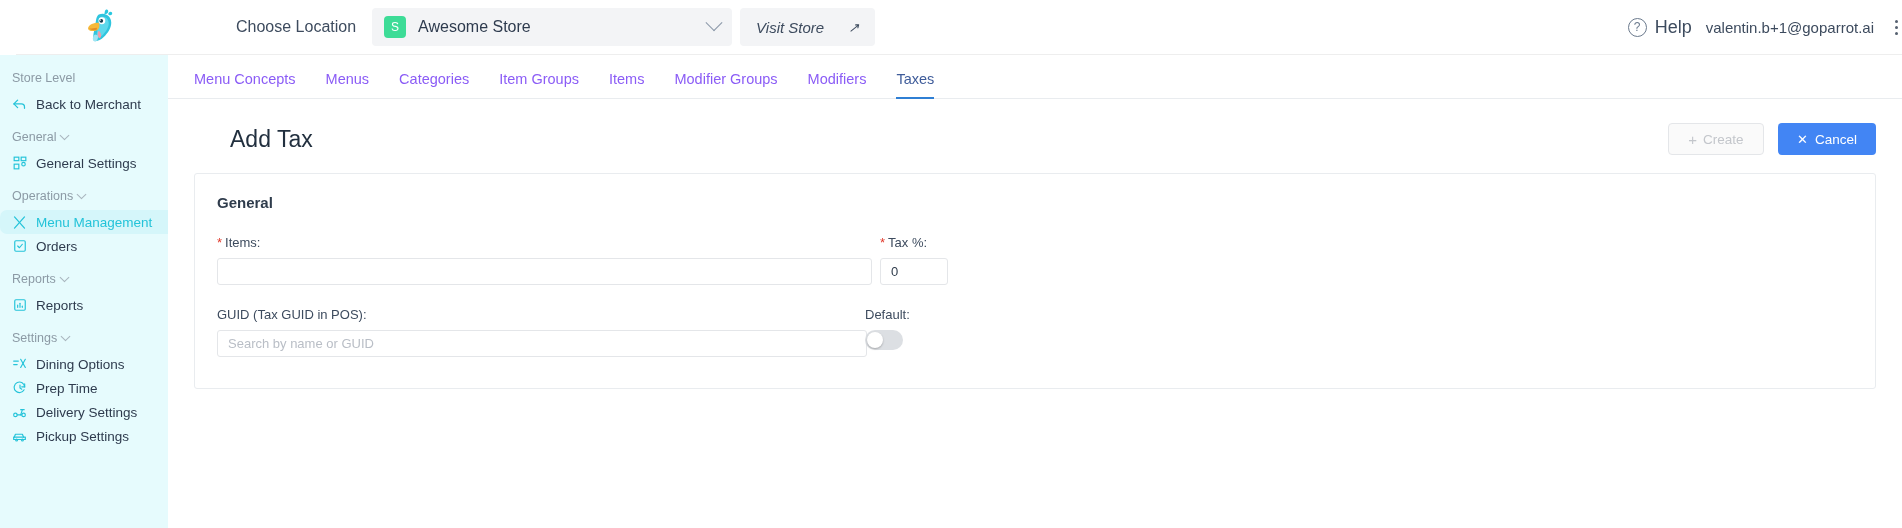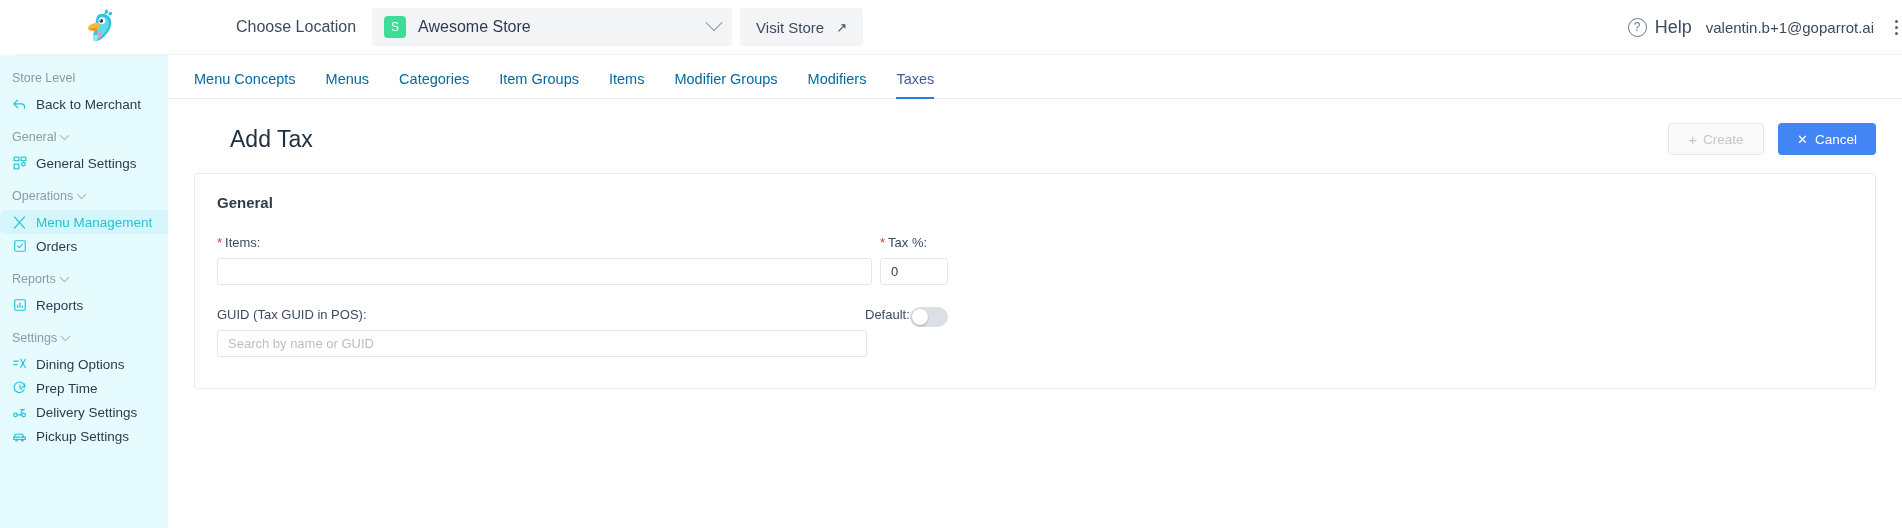--- a/index.html
+++ b/index.html
@@ -46,21 +46,21 @@
   .chev {
     width: 12px; height: 12px; flex: 0 0 auto;
     border-right: 1.6px solid #8a97a8; border-bottom: 1.6px solid #8a97a8;
     transform: rotate(45deg) translate(-3px,-3px);
   }
   .visit-store {
     margin-left: 8px; height: 38px;
     background: #f3f4f6; border-radius: 4px; border: none;
     font-family: inherit; font-size: 15px; color: #3d4b5e;
     padding: 0 16px; cursor: pointer;
-    display: flex; align-items: center; gap: 12px;
+    display: flex; align-items: center; gap: 24px; font-style: italic;
   }
   .arrow-ne { font-size: 13px; }
 
   .topbar-right {
     margin-left: auto; display: flex; align-items: center;
     padding-right: 14px; gap: 14px;
   }
   .help-group { display: flex; align-items: center; gap: 8px; cursor: pointer; }
   .q-circle {
     width: 19px; height: 19px; border-radius: 50%;
@@ -112,21 +112,21 @@
     position: absolute; top: 55px; left: 168px;
     width: 1734px; height: 473px;
     background: #ffffff;
   }
   .tabs {
     height: 44px; display: flex; align-items: flex-end;
     padding-left: 26px; gap: 0;
     border-bottom: 1px solid #e9ecef;
   }
   .tab {
-    font-size: 14.5px; color: #0369a1;
+    font-size: 14.5px; color: #8b5cf6;
     padding: 0 0 11px 0; margin-right: 30px;
     cursor: pointer; position: relative; white-space: nowrap;
   }
   .tab.active { color: #3f5c9a; }
   .tab.active::after {
     content: ""; position: absolute; left: 0; right: 0; bottom: -1px;
     height: 2px; background: #2f7fd4;
   }
 
   .page-head {
@@ -175,21 +175,21 @@
   .inp {
     height: 27px; border: 1px solid #e4e6e9; border-radius: 3px;
     background: #ffffff; font-family: inherit; font-size: 13px;
     color: #2f3c4c; padding: 0 10px; width: 100%;
     outline: none;
   }
   .inp::placeholder { color: #b9bec6; }
   .inp-name { width: 655px; }
   .inp-tax  { width: 68px; }
   .inp-guid { width: 650px; }
-  .toggle-col { display: flex; flex-direction: row; }
+  .toggle-col { display: flex; flex-direction: column; }
   .toggle {
     width: 38px; height: 20px; border-radius: 10px;
     background: #dcdfe3; position: relative; cursor: pointer;
   }
   .toggle .knob {
     position: absolute; top: 2px; left: 2px;
     width: 16px; height: 16px; border-radius: 50%;
     background: #ffffff; box-shadow: 0 1px 2px rgba(0,0,0,.25);
   }
 </style>

